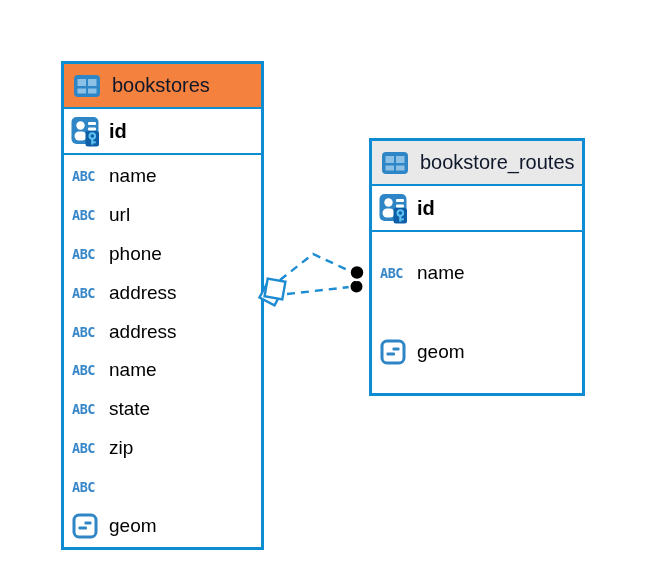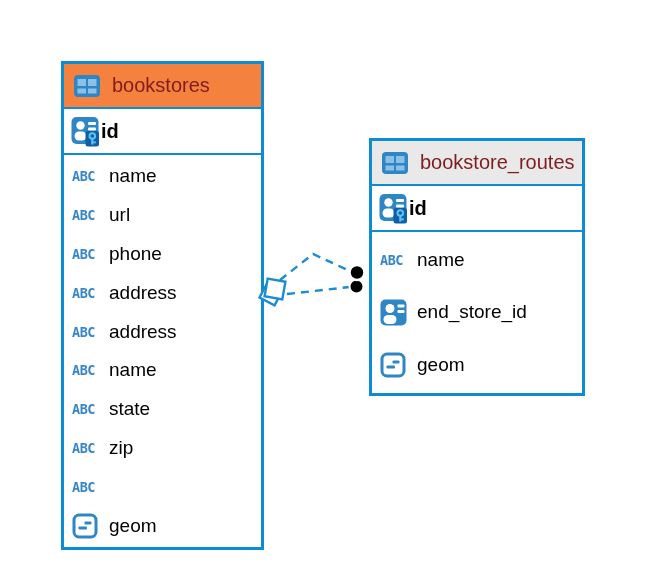--- a/index.html
+++ b/index.html
@@ -16,28 +16,28 @@
     box-sizing:border-box;
     display:flex;flex-direction:column;
   }
   .t-left{left:61px;top:61px;width:203px;height:489px;}
   .t-right{left:369px;top:138px;width:216px;height:258px;}
   .tbl-header{
     height:45px;flex:0 0 45px;
     display:flex;align-items:center;gap:9px;
     padding-left:9px;box-sizing:border-box;
     border-bottom:2px solid #0D8CD4;
-    font-size:20px;color:#7f1d1d;
+    font-size:20px;color:#0f172a;
     white-space:nowrap;
   }
   .t-left .tbl-header{background:#F5813E;}
   .t-right .tbl-header{background:#E9E9E9;}
   .pk-row{
     height:46px;flex:0 0 46px;
-    display:flex;align-items:center;
+    display:flex;align-items:center;gap:8px;
     padding-left:7px;box-sizing:border-box;
     border-bottom:2px solid #0D8CD4;
     font-size:20px;font-weight:bold;
   }
   .tbl-body{flex:1;display:flex;flex-direction:column;justify-content:space-around;padding:2px 0;}
   .col-row{
     flex:1;
     display:flex;align-items:center;gap:7px;
     padding-left:8px;box-sizing:border-box;
     font-size:19px;
@@ -162,32 +162,20 @@
         <rect x="22.2" y="25.3" width="2.6" height="2" fill="#5FC3F0"></rect>
       </svg>
     </span>
     <span>id</span>
   </div>
 
   <div class="tbl-body">
     <div class="col-row">
       <span class="icon-slot abc-badge">ABC</span>
       <span>name</span>
-    </div>
-    <div class="col-row">
-      <span class="icon-slot">
-        <svg width="27" height="27" viewBox="0 0 27 27">
-          <rect x="0.5" y="0.5" width="26" height="26" rx="5" fill="#2E86C6"></rect>
-          <circle cx="10" cy="9.5" r="4.5" fill="#fff"></circle>
-          <rect x="3.5" y="16" width="13" height="9" rx="4.5" fill="#fff"></rect>
-          <rect x="17.5" y="5.5" width="7" height="3" rx="1" fill="#fff"></rect>
-          <rect x="17.5" y="11" width="7" height="3" rx="1" fill="#fff"></rect>
-        </svg>
-      </span>
-      <span>end_store_id</span>
     </div>
     <div class="col-row">
       <span class="icon-slot">
         <svg width="26" height="26" viewBox="0 0 26 26">
           <rect x="2" y="2" width="22" height="22" rx="5" fill="#fff" stroke="#2E86C6" stroke-width="3"></rect>
           <rect x="12.5" y="8.5" width="7" height="3" rx="1" fill="#2E86C6"></rect>
           <rect x="6.5" y="13.5" width="8.5" height="3" rx="1" fill="#2E86C6"></rect>
         </svg>
       </span>
       <span>geom</span>

